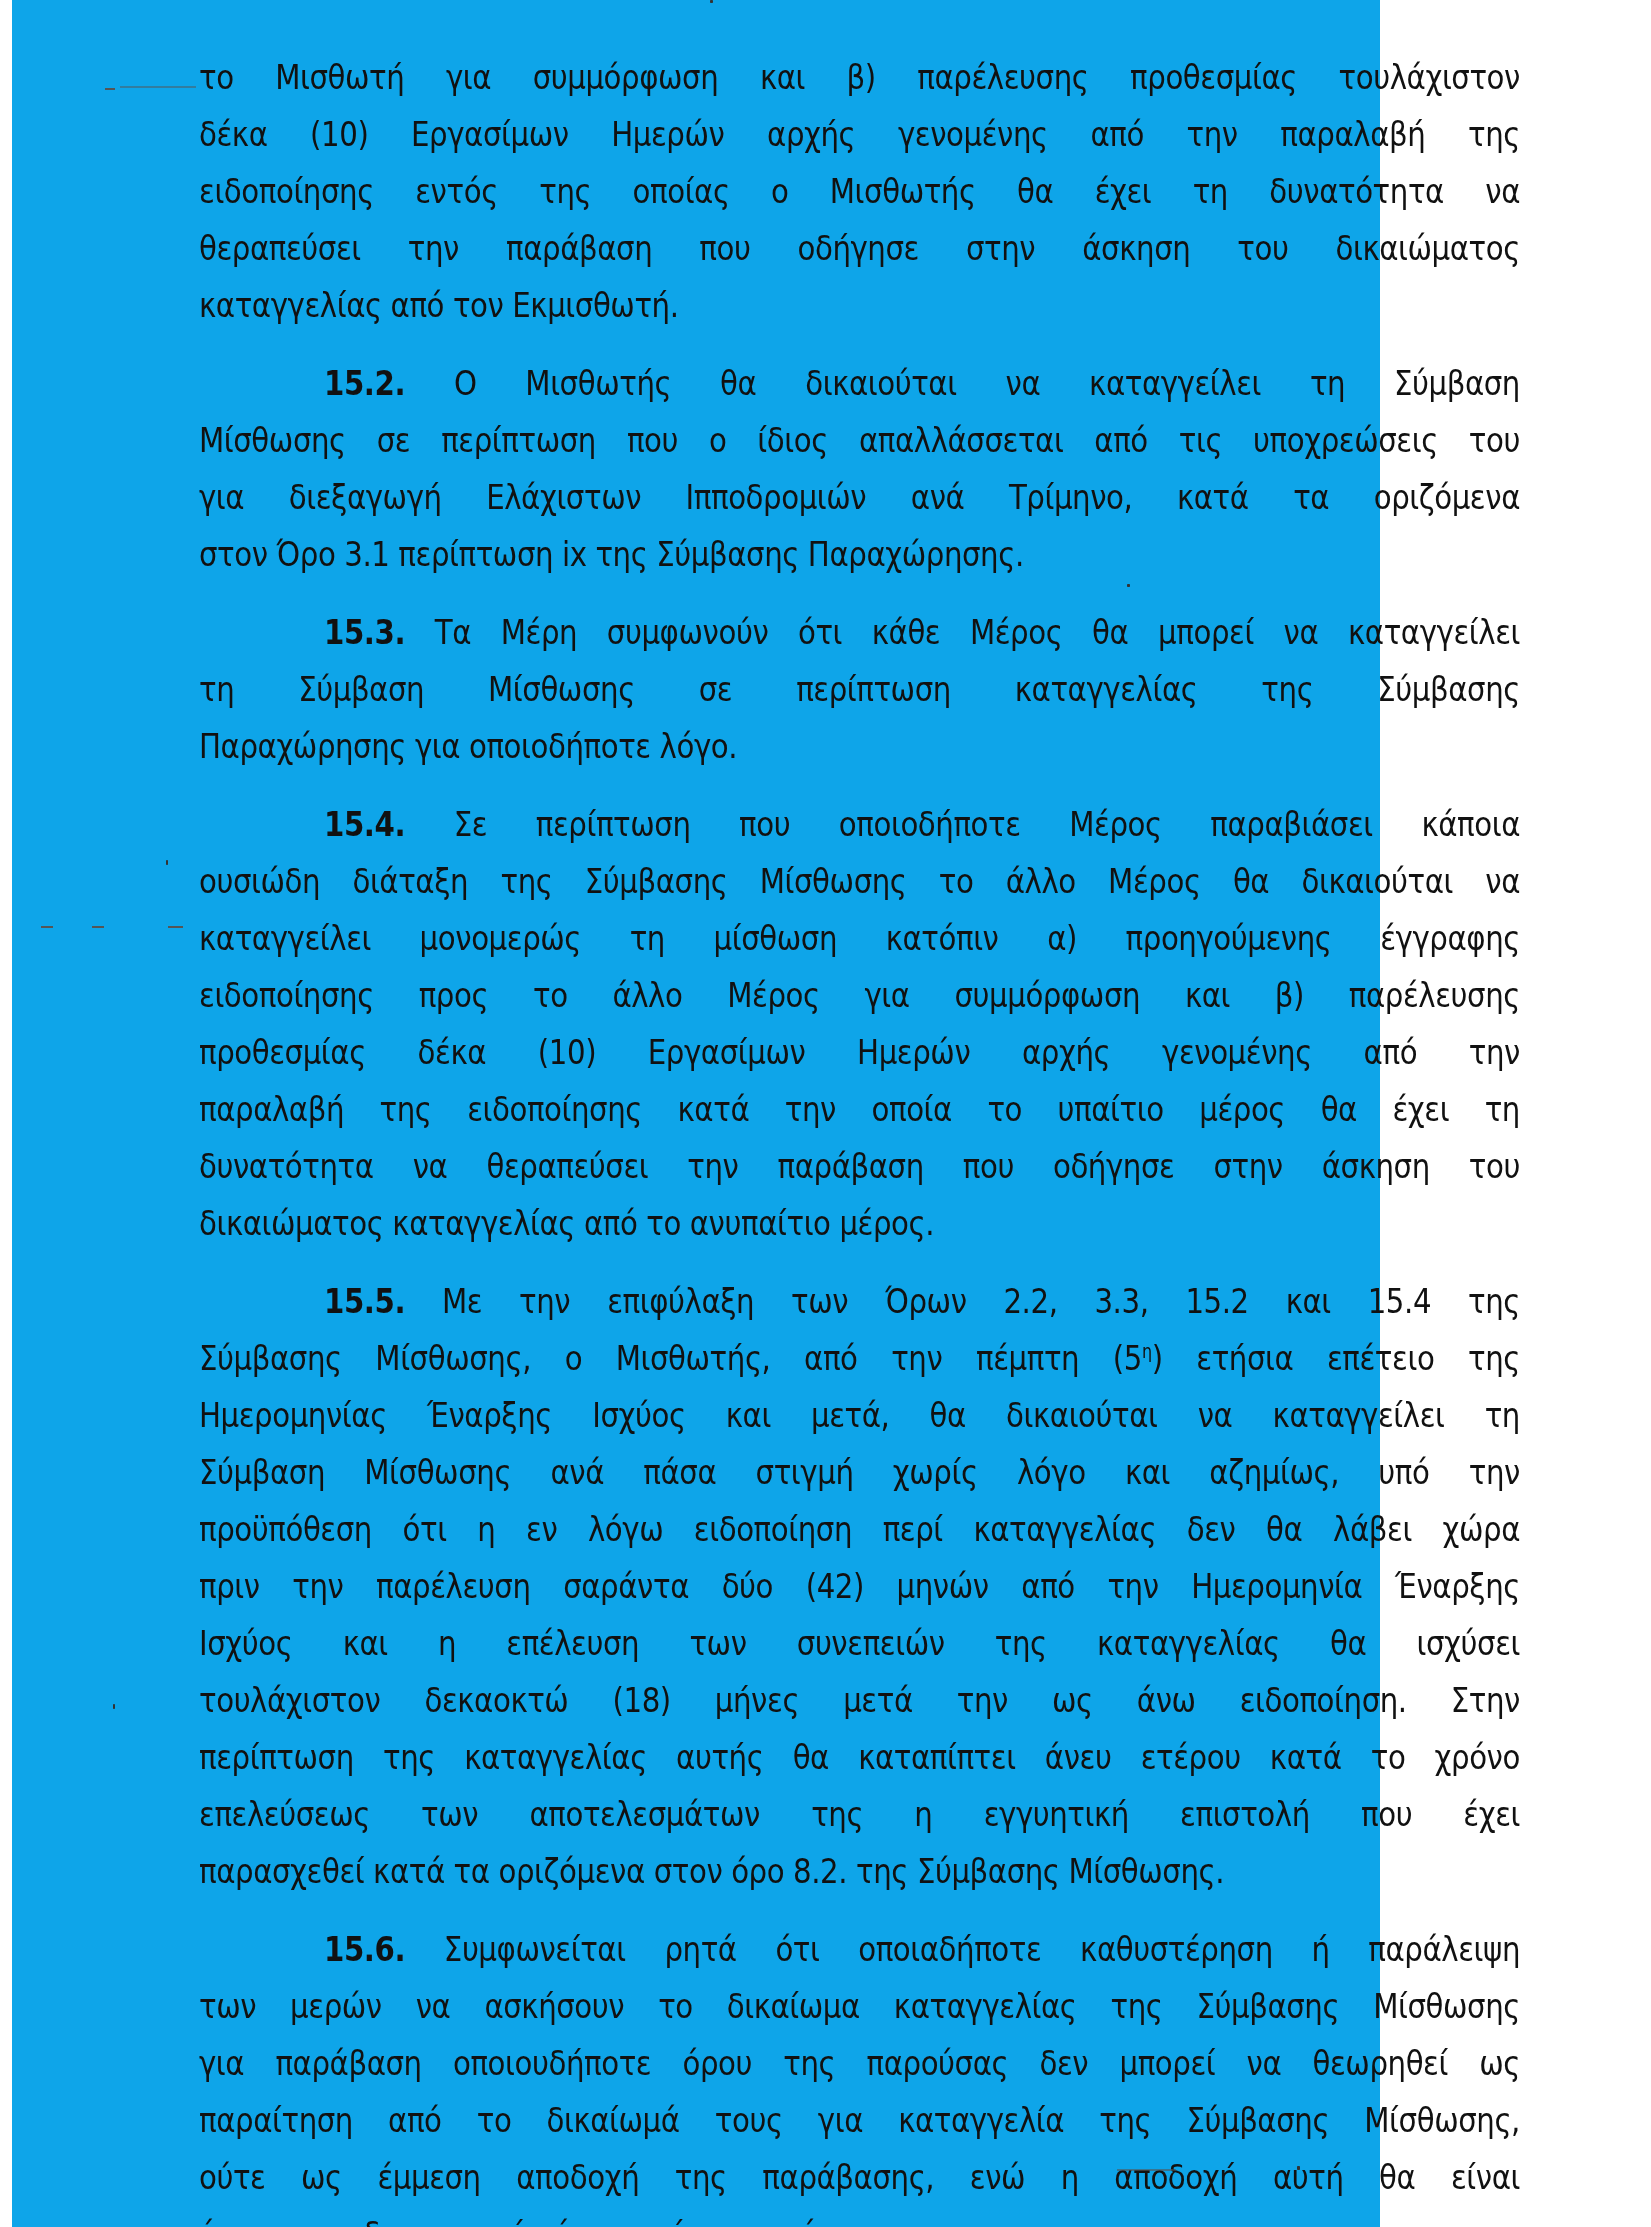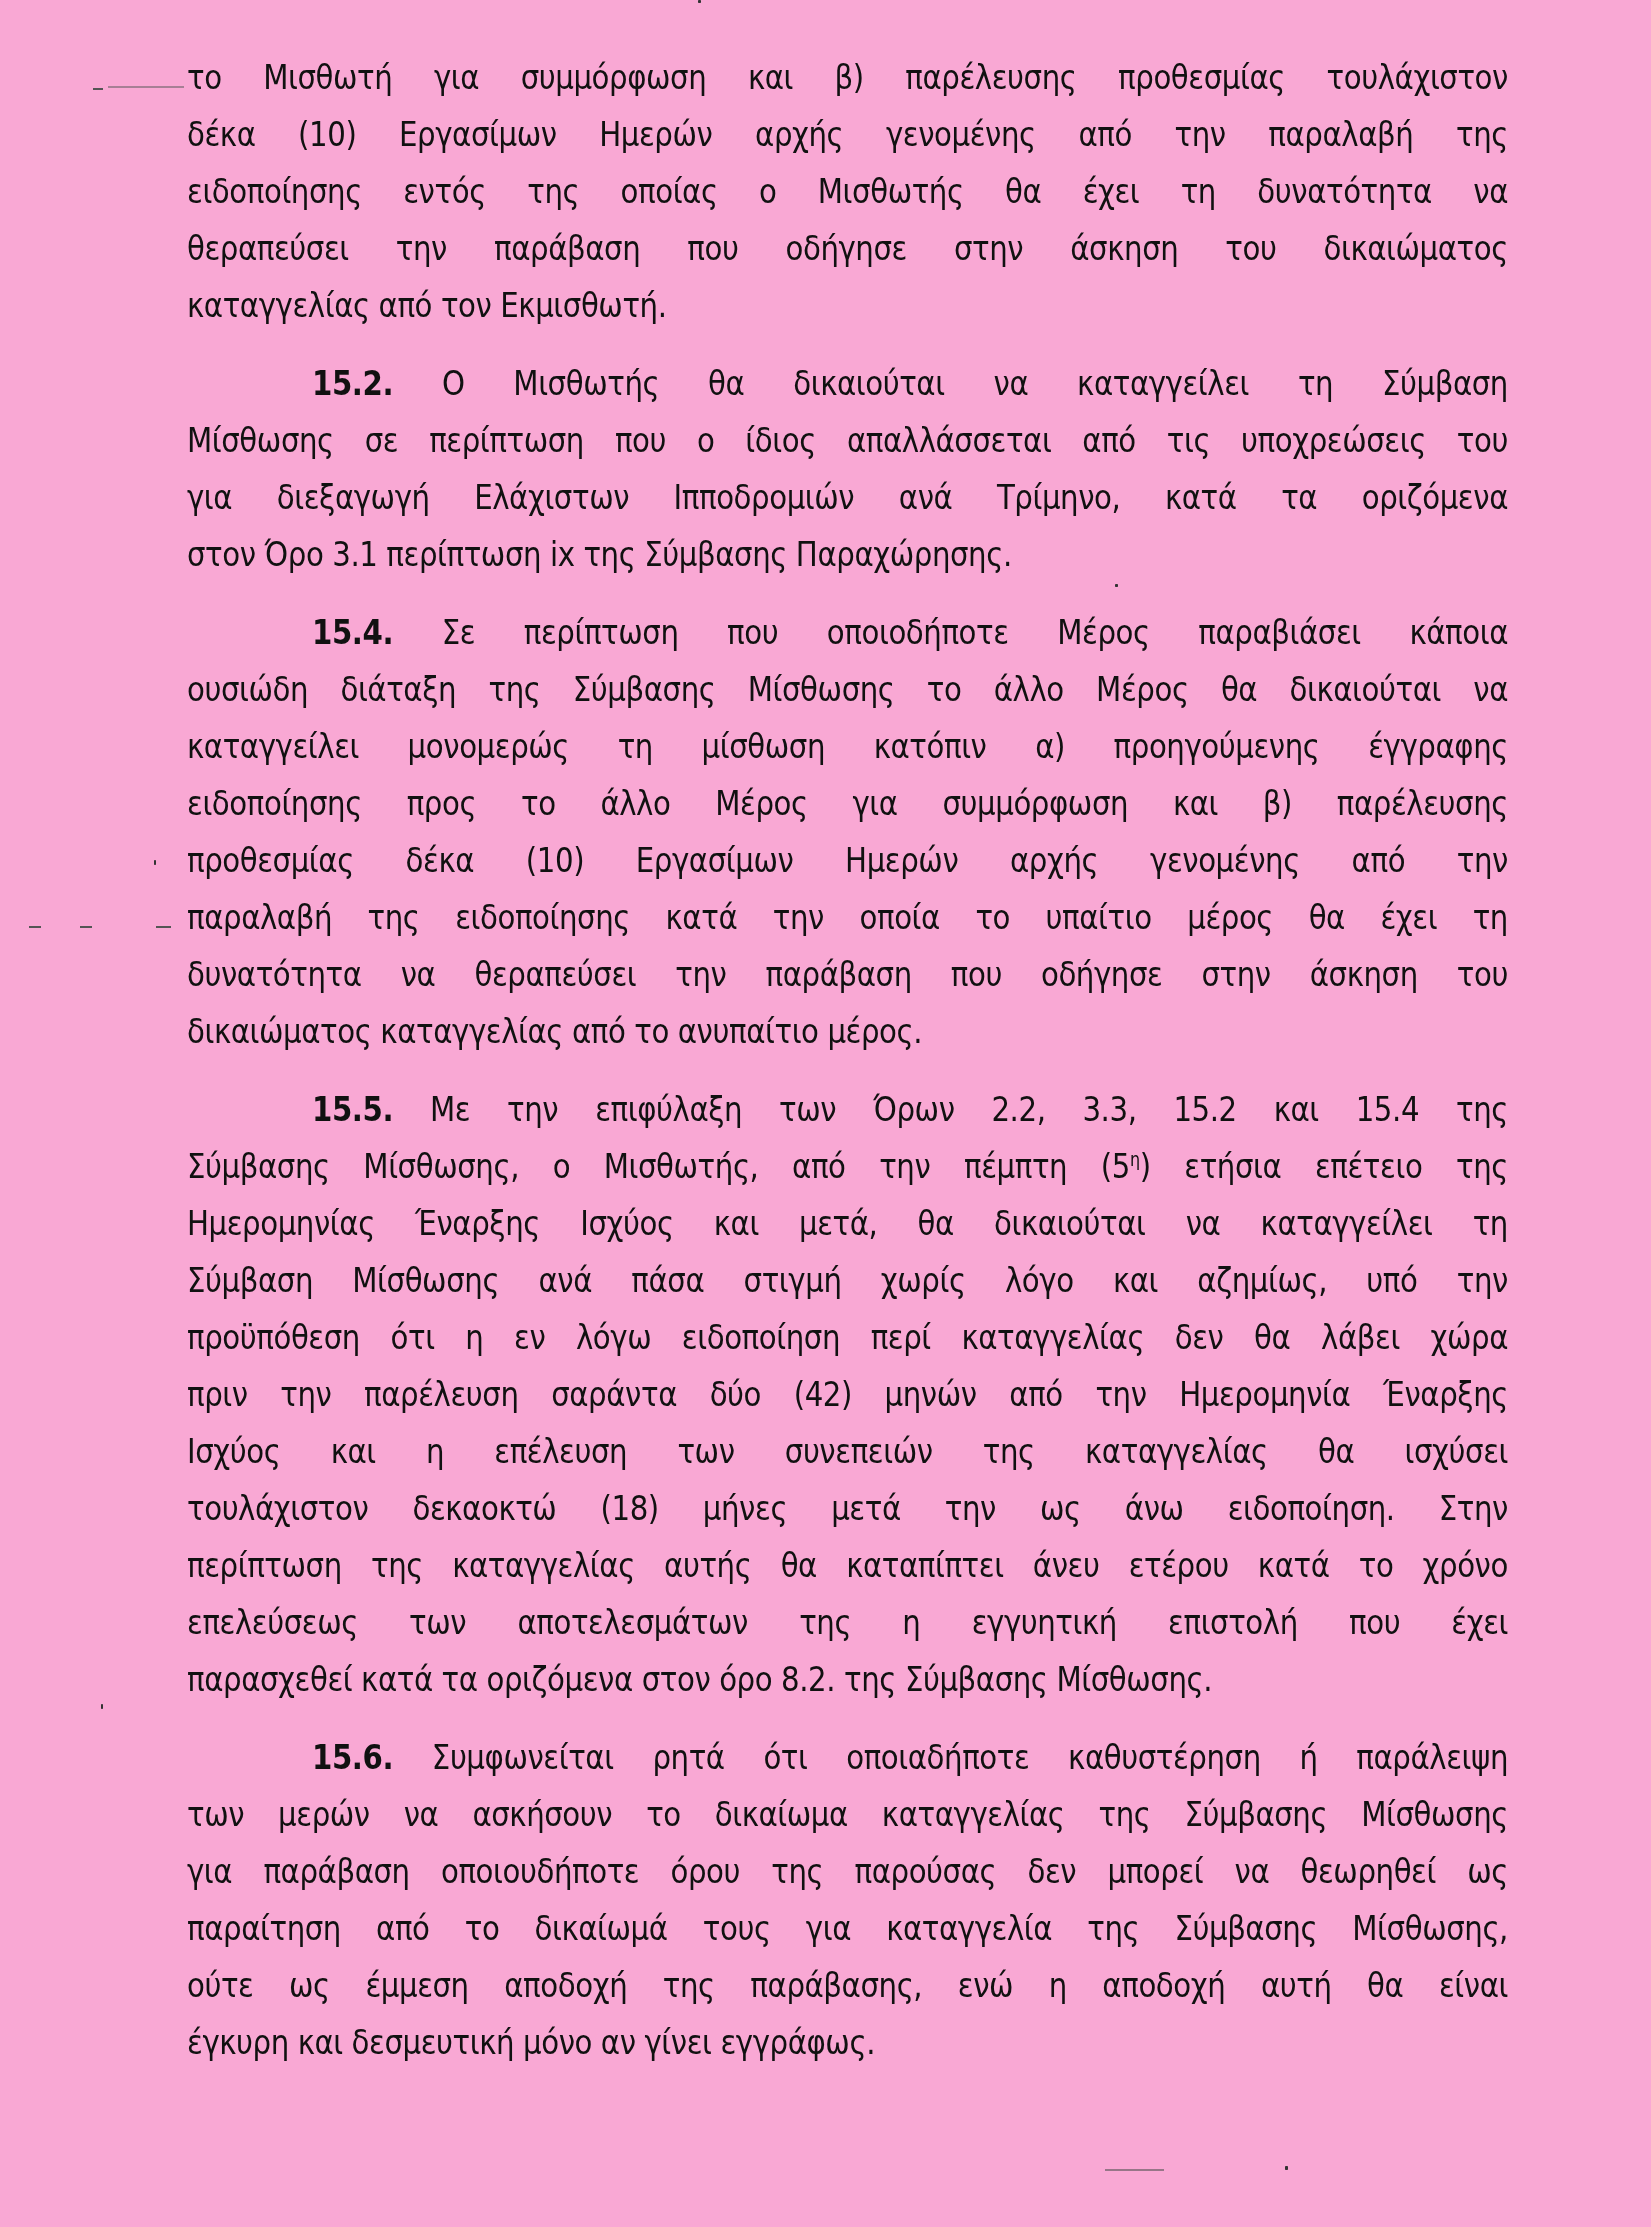--- a/index.html
+++ b/index.html
@@ -10,24 +10,24 @@
   body {
     width: 1651px;
     height: 2227px;
     position: relative;
     overflow: hidden;
     color: #111111;
     font-family: "DejaVu Sans", sans-serif;
   }
   .page {
     position: absolute;
-    left: 0; top: 0;
-    width: 1651px;
+    left: 12px; top: 0;
+    width: 1368px;
     height: 2227px;
-    background: #f9a8d4;
+    background: #0ea5e9;
   }
   .text-column {
     position: absolute;
     left: 187px;
     top: 49px;
     width: 1321px;
   }
   .para {
     margin: 0 0 21px 0;
   }
@@ -84,20 +84,25 @@
       <span class="line last">καταγγελίας από τον Εκμισθωτή.</span>
     </div>
 
     <div class="para">
       <span class="line indent"><span class="num">15.2.</span> <span>Ο Μισθωτής θα δικαιούται να καταγγείλει τη Σύμβαση</span></span>
       <span class="line">Μίσθωσης σε περίπτωση που ο ίδιος απαλλάσσεται από τις υποχρεώσεις του</span>
       <span class="line">για διεξαγωγή Ελάχιστων Ιπποδρομιών ανά Τρίμηνο, κατά τα οριζόμενα</span>
       <span class="line last">στον Όρο 3.1 περίπτωση ix της Σύμβασης Παραχώρησης.</span>
     </div>
 
+    <div class="para">
+      <span class="line indent"><span class="num">15.3.</span> <span>Τα Μέρη συμφωνούν ότι κάθε Μέρος θα μπορεί να καταγγείλει</span></span>
+      <span class="line">τη Σύμβαση Μίσθωσης σε περίπτωση καταγγελίας της Σύμβασης</span>
+      <span class="line last">Παραχώρησης για οποιοδήποτε λόγο.</span>
+    </div>
 
     <div class="para">
       <span class="line indent"><span class="num">15.4.</span> <span>Σε περίπτωση που οποιοδήποτε Μέρος παραβιάσει κάποια</span></span>
       <span class="line">ουσιώδη διάταξη της Σύμβασης Μίσθωσης το άλλο Μέρος θα δικαιούται να</span>
       <span class="line">καταγγείλει μονομερώς τη μίσθωση κατόπιν α) προηγούμενης έγγραφης</span>
       <span class="line">ειδοποίησης προς το άλλο Μέρος για συμμόρφωση και β) παρέλευσης</span>
       <span class="line">προθεσμίας δέκα (10) Εργασίμων Ημερών αρχής γενομένης από την</span>
       <span class="line">παραλαβή της ειδοποίησης κατά την οποία το υπαίτιο μέρος θα έχει τη</span>
       <span class="line">δυνατότητα να θεραπεύσει την παράβαση που οδήγησε στην άσκηση του</span>
       <span class="line last">δικαιώματος καταγγελίας από το ανυπαίτιο μέρος.</span>

